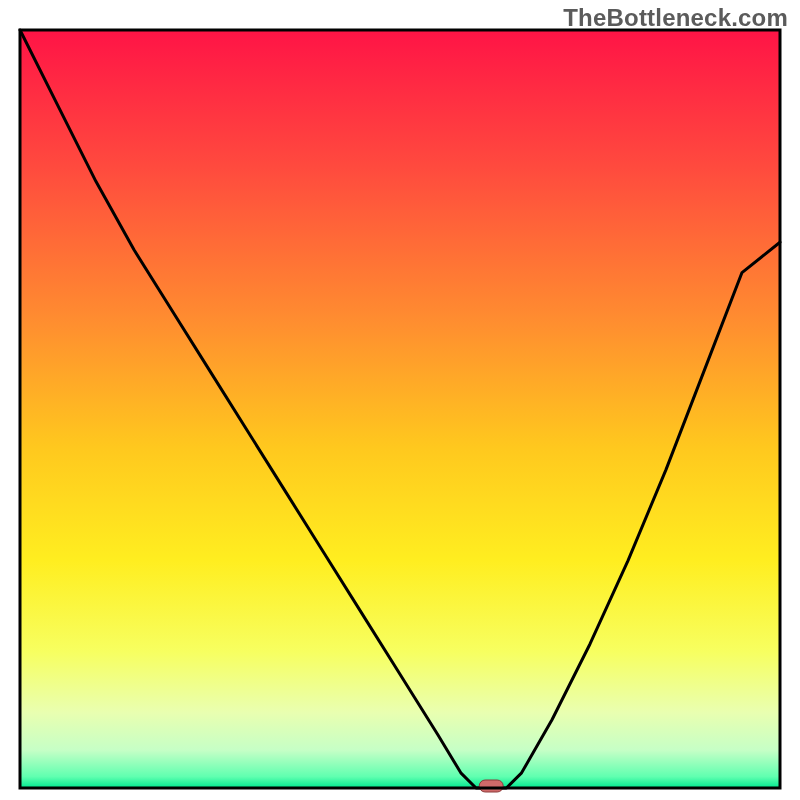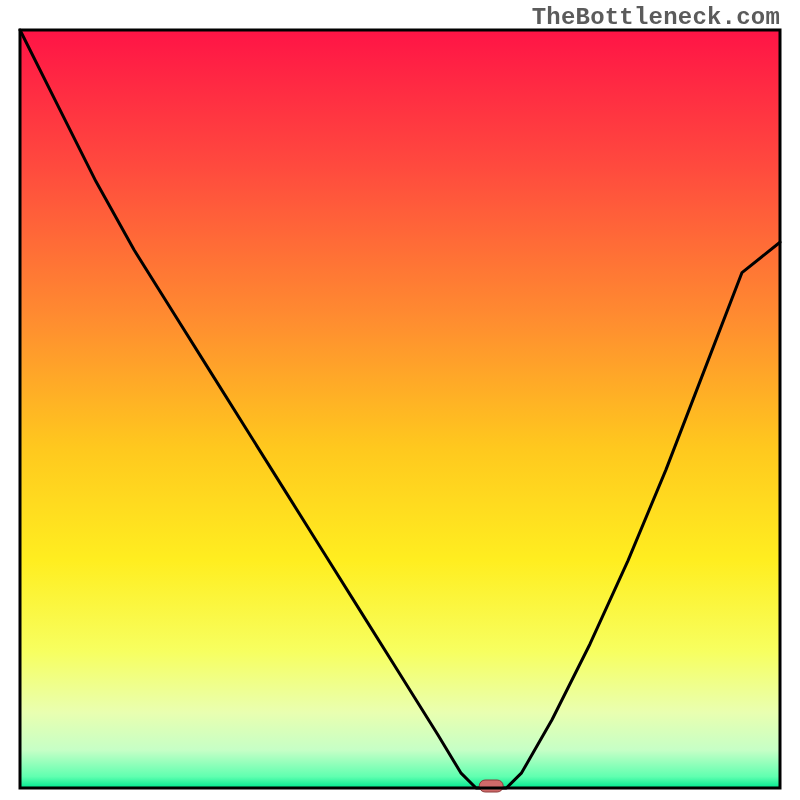--- a/index.html
+++ b/index.html
@@ -13,22 +13,22 @@
   .chart-container {
     position: absolute;
     left: 0;
     top: 0;
     width: 800px;
     height: 800px;
   }
   .watermark {
     position: absolute;
     top: 4px;
-    right: 20px;
-    font-family: Liberation Mono, monospace;
+    right: 12px;
+    font-family: Liberation Sans, sans-serif;
     font-size: 24px;
     font-weight: 600;
     color: #5b5b5b;
     letter-spacing: 0.2px;
     z-index: 20;
   }
   svg { display: block; }
 </style>
 </head>
 <body>

